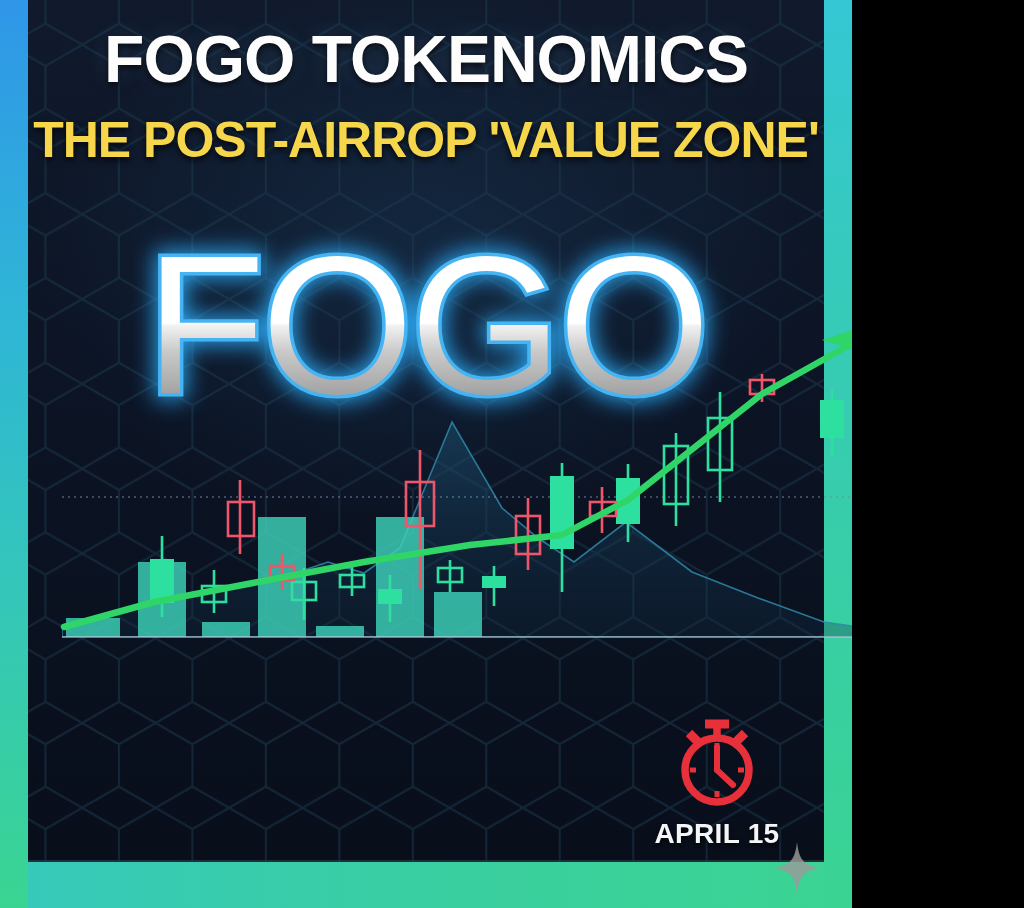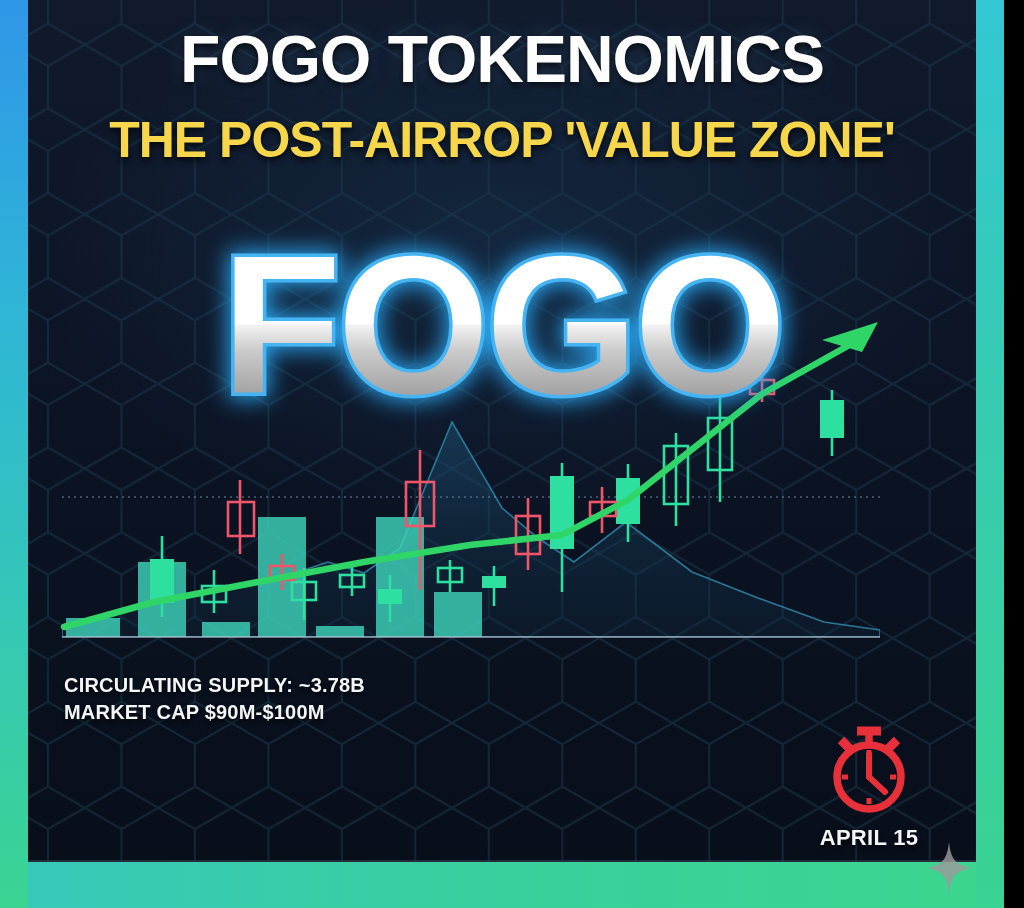--- a/index.html
+++ b/index.html
@@ -1,19 +1,19 @@
 <!DOCTYPE html>
 <html><head>
 <meta charset="utf-8">
 <style>
   html,body{margin:0;padding:0;background:#000;}
   body{width:1024px;height:908px;overflow:hidden;font-family:"Liberation Sans",sans-serif;}
 
   #poster{
-    position:relative;width:1004px;height:908px;overflow:hidden;
+    position:relative;width:852px;height:908px;overflow:hidden;
     background:
       linear-gradient(180deg,#2f96e8 0%,#2fb6d6 35%,#35c9b4 70%,#3ad492 100%) left   0 top 0/28px 908px no-repeat,
       linear-gradient(180deg,#35c7d4 0%,#36cbb4 40%,#3ad392 100%)             right  0 top 0/28px 908px no-repeat,
       linear-gradient(90deg,#36c9bc 0%,#3acf9f 45%,#3bd68d 100%)              left   0 bottom 0/1024px 46px no-repeat,
       #0a1120;
   }
 
   
   .panel{
     position:absolute;left:28px;top:0;right:28px;bottom:46px;
@@ -39,21 +39,21 @@
     font-size:50px;font-weight:bold;letter-spacing:-1px;color:#f6d64b;
     line-height:1.0;
     text-shadow:0 3px 6px rgba(0,0,0,.8);
     white-space:nowrap;
   }
 
   
   .wordmark-wrap{position:absolute;left:0;right:0;top:236px;text-align:center;z-index:5;}
   .wordmark{
     position:relative;display:inline-block;
-    font-size:196px;font-weight:bold;letter-spacing:-4px;line-height:.92;text-align:center;
+    font-size:196px;font-weight:normal;letter-spacing:-4px;line-height:.92;text-align:center;
   }
   .wordmark .glow{
     position:absolute;left:0;top:0;right:0;
     color:#2aa6f0;
     -webkit-text-stroke:13px #2aa6f0;
     filter:blur(11px);opacity:.95;
   }
   .wordmark .ring{
     position:absolute;left:0;top:0;right:0;
     color:transparent;-webkit-text-stroke:7px #46b4f2;
@@ -72,21 +72,21 @@
   .stats{position:absolute;left:64px;top:672px;z-index:7;}
   .stats .line{
     font-size:20px;font-weight:bold;color:#f3f5f7;letter-spacing:.2px;
     line-height:1.35;text-shadow:0 2px 4px rgba(0,0,0,.85);white-space:nowrap;
   }
 
   
   .deadline{position:absolute;right:52px;bottom:58px;text-align:center;z-index:7;width:166px;}
   .deadline svg{display:block;margin:0 auto 6px;}
   .deadline .dl{
-    font-size:22px;font-weight:bold;color:#f3f5f7;line-height:1.1;letter-spacing:.3px;
+    font-size:28px;font-weight:bold;color:#f3f5f7;line-height:1.1;letter-spacing:.3px;
     text-shadow:0 2px 4px rgba(0,0,0,.85);
   }
 
   
   .sparkle{position:absolute;right:32px;bottom:14px;z-index:8;opacity:.82;}
 </style>
 </head>
 <body>
 
 <div id="poster">
@@ -199,24 +199,20 @@
   </div>
 
   <div class="wordmark-wrap">
     <div class="wordmark">
       <span class="glow">FOGO</span>
       <span class="ring">FOGO</span>
       <span class="fill">FOGO</span>
     </div>
   </div>
 
-  <div class="stats">
-    <div class="line">CIRCULATING SUPPLY: ~3.78B</div>
-    <div class="line">MARKET CAP $90M-$100M</div>
-  </div>
 
   <div class="deadline">
     <svg width="100" height="100" viewBox="0 0 100 100">
       <g fill="none" stroke="#e8303b" stroke-width="7.5" stroke-linecap="butt">
         <circle cx="50" cy="57" r="32"></circle>
         <line x1="50" y1="10" x2="50" y2="25"></line>
         <line x1="38" y1="11" x2="62" y2="11" stroke-width="9"></line>
         <line x1="22" y1="20" x2="33" y2="31" stroke-width="9"></line>
         <line x1="78" y1="20" x2="67" y2="31" stroke-width="9"></line>
       </g>

